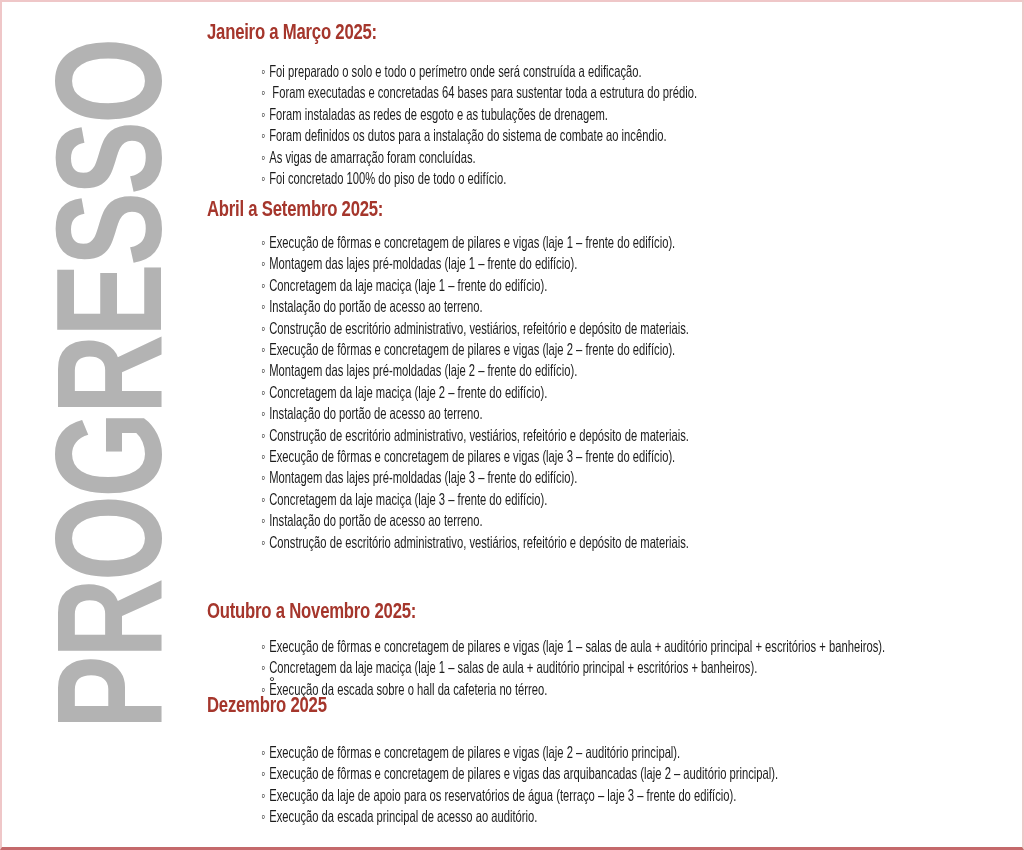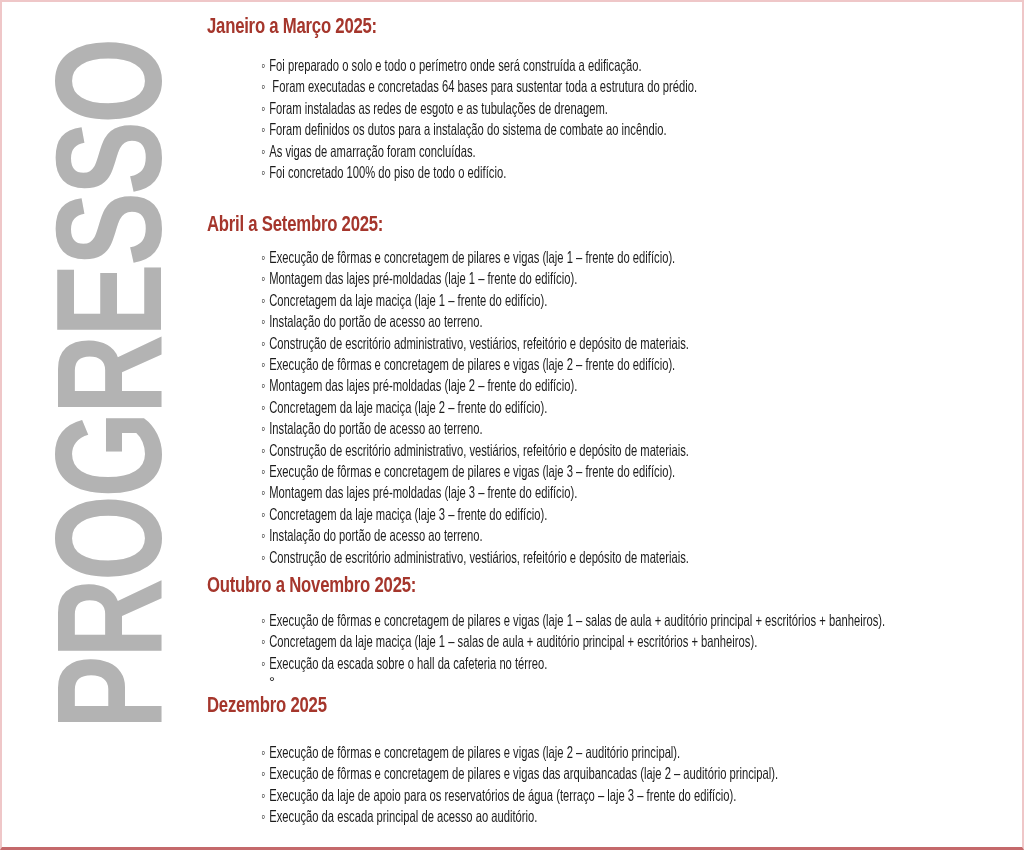--- a/index.html
+++ b/index.html
@@ -23,21 +23,21 @@
     position:absolute;left:50%;top:50%;
     transform:translate(-50%,-50%) rotate(-90deg) scaleX(0.74);
     white-space:nowrap;
     font-size:150px;font-weight:700;line-height:1;
     letter-spacing:-4px;
     color:#b3b3b3;
   }
 
   
   .period{position:absolute;left:205px;right:6px;}
-  .s0{top:11px}.s1{top:209px}.s2{top:570px}.s3{top:690px}
+  .s0{top:17px}.s1{top:194px}.s2{top:596px}.s3{top:690px}
   .period-heading{
     margin:0;
     font-size:22px;font-weight:700;line-height:26px;
     color:#a5362c;
     letter-spacing:-0.3px;
     white-space:nowrap;
     transform:scaleX(0.76);transform-origin:0 50%;
   }
   .s0 .list-wrap{margin-top:16px}
   .s1 .list-wrap{margin-top:10px}

